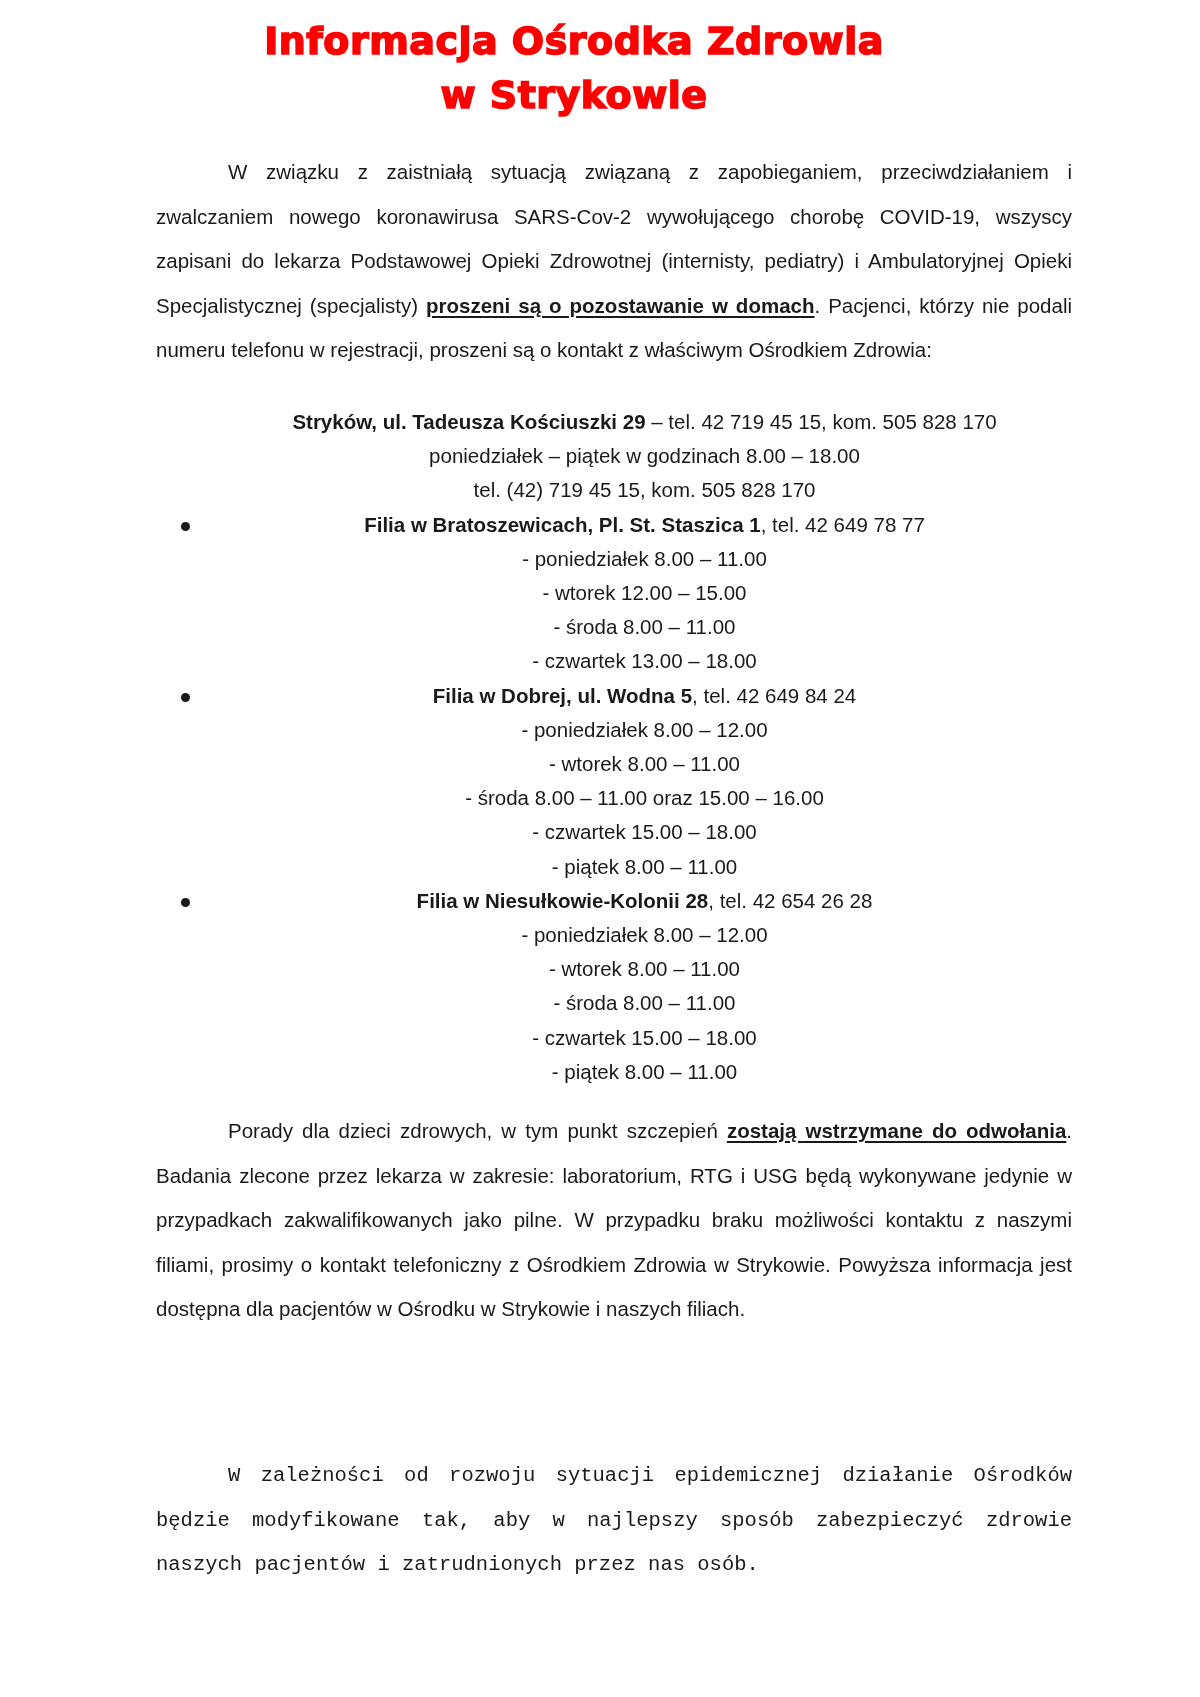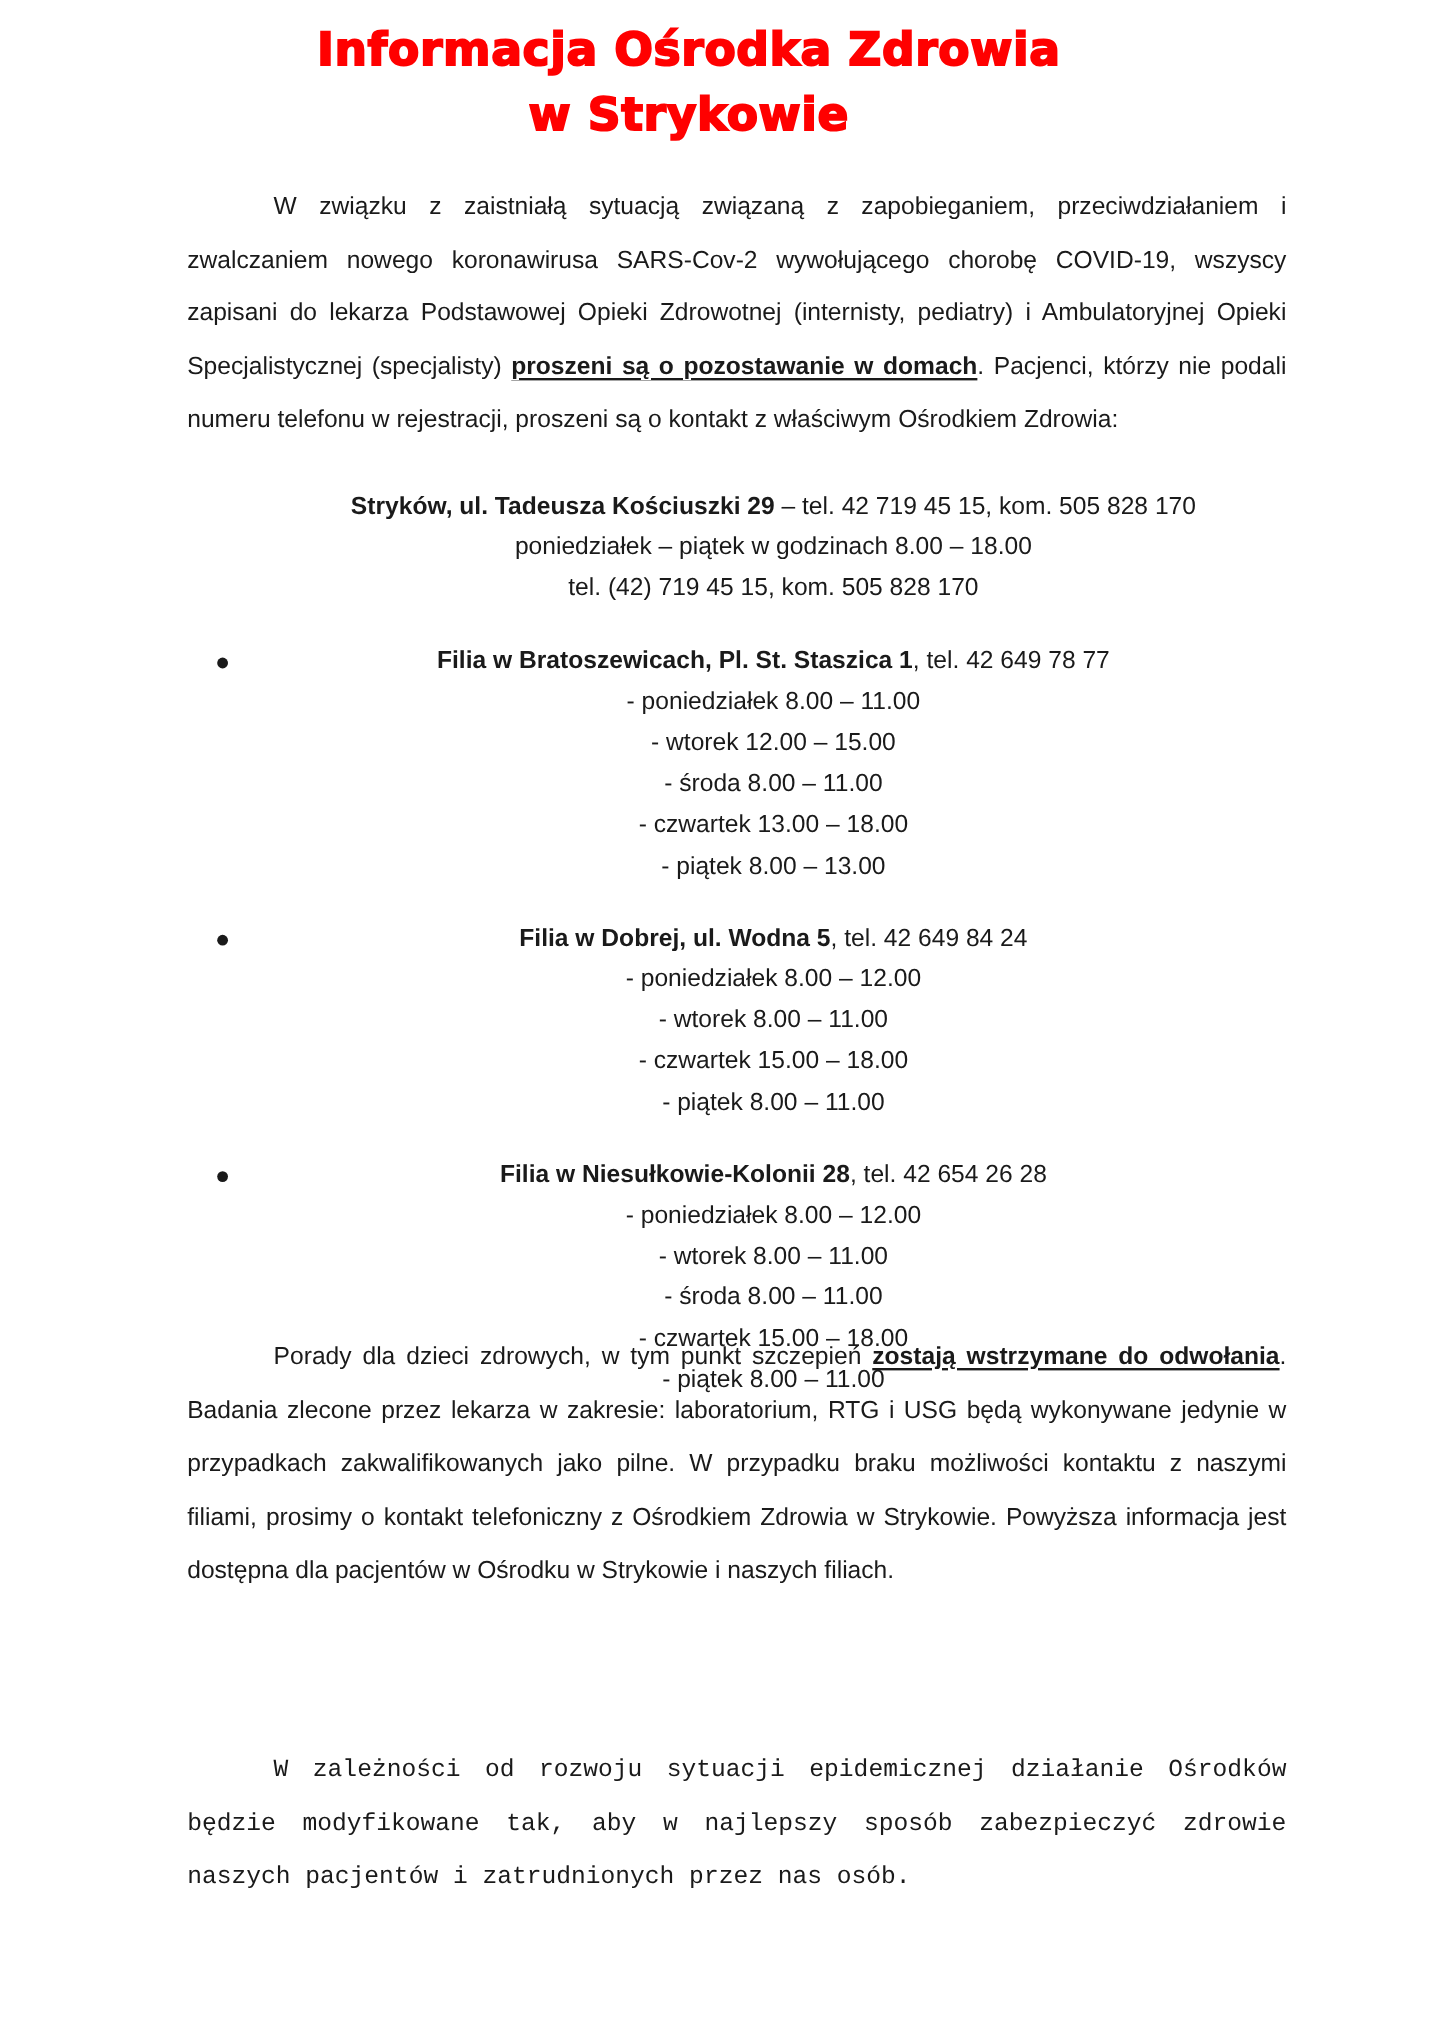--- a/index.html
+++ b/index.html
@@ -46,21 +46,21 @@
     .contacts {
       position: absolute;
       top: 405px;
       left: 172px;
       width: 900px;
       font-size: 20.5px;
       line-height: 34.2px;
       text-align: center;
     }
     .contacts .line { padding-left: 45px; white-space: nowrap; }
-    .branch { position: relative; margin-top: 26px; }
+    .branch { position: relative; }
     .branch .bullet {
       position: absolute;
       left: 9px;
       top: 14px;
       width: 9px;
       height: 9px;
       background: #1a1a1a;
       border-radius: 50%;
     }
     .para2 { top: 1097px; }
@@ -83,28 +83,28 @@
     <div class="line">tel. (42) 719 45 15, kom. 505 828 170</div>
   </div>
 
   <div class="branch">
     <span class="bullet"></span>
     <div class="line"><span class="bold">Filia w Bratoszewicach, Pl. St. Staszica 1</span><span>, tel. 42 649 78 77</span></div>
     <div class="line">- poniedziałek 8.00 – 11.00</div>
     <div class="line">- wtorek 12.00 – 15.00</div>
     <div class="line">- środa 8.00 – 11.00</div>
     <div class="line">- czwartek 13.00 – 18.00</div>
-    <div class="line">- piątek 8.00 – 13.00</div>
   </div>
 
   <div class="branch">
     <span class="bullet"></span>
     <div class="line"><span class="bold">Filia w Dobrej, ul. Wodna 5</span><span>, tel. 42 649 84 24</span></div>
     <div class="line">- poniedziałek 8.00 – 12.00</div>
     <div class="line">- wtorek 8.00 – 11.00</div>
+    <div class="line">- środa 8.00 – 11.00 oraz 15.00 – 16.00</div>
     <div class="line">- czwartek 15.00 – 18.00</div>
     <div class="line">- piątek 8.00 – 11.00</div>
   </div>
 
   <div class="branch">
     <span class="bullet"></span>
     <div class="line"><span class="bold">Filia w Niesułkowie-Kolonii 28</span><span>, tel. 42 654 26 28</span></div>
     <div class="line">- poniedziałek 8.00 – 12.00</div>
     <div class="line">- wtorek 8.00 – 11.00</div>
     <div class="line">- środa 8.00 – 11.00</div>

